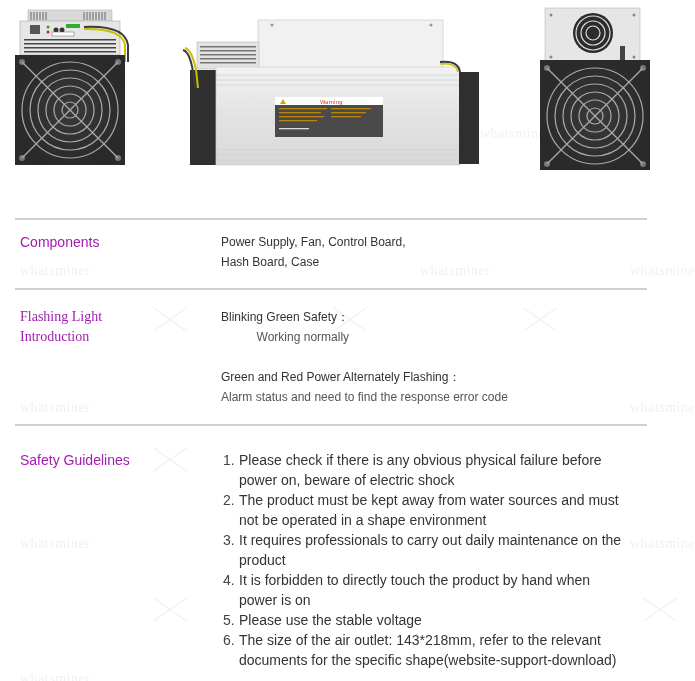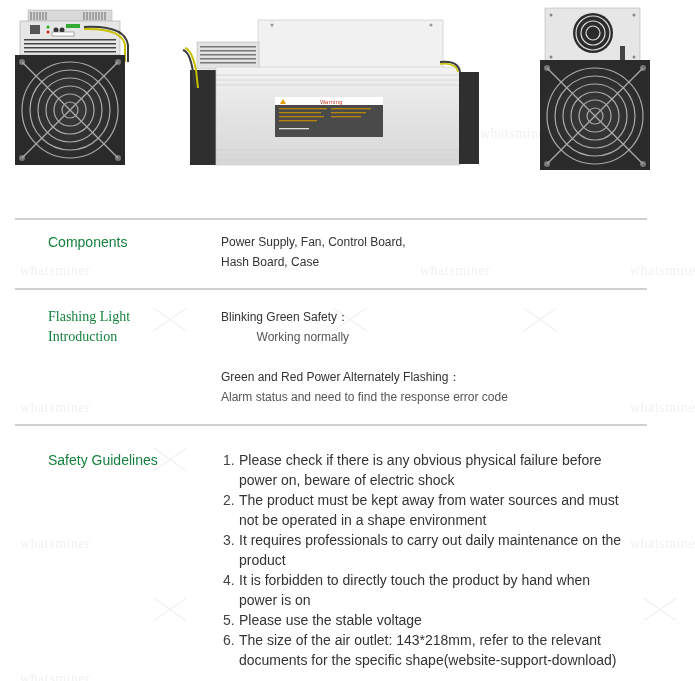--- a/index.html
+++ b/index.html
@@ -7,21 +7,21 @@
          font-family: "Liberation Sans", "DejaVu Sans", sans-serif; color: #333; }
   .watermark { position: absolute; font-size: 14px; color: #f1f1f1; letter-spacing: 0.5px;
                font-family: Liberation Serif, serif; pointer-events: none; margin-top: 16px; }
   .wm-x { position: absolute; width: 40px; height: 40px; pointer-events: none; }
   .wm-x::before, .wm-x::after { content: ""; position: absolute; left: 0; top: 19px; width: 40px; height: 1px; background: #f0f0f0; }
   .wm-x::before { transform: rotate(35deg); }
   .wm-x::after { transform: rotate(-35deg); }
 
   .product-images { position: absolute; left: 0; top: 0; width: 695px; height: 175px; }
   .divider { position: absolute; left: 15px; width: 632px; height: 2px; background: #cfcfcf; }
-  .label { position: absolute; left: 20px; font-size: 14px; line-height: 20px; color: #15803d; margin-left: 28px; }
+  .label { position: absolute; left: 20px; font-size: 14px; line-height: 20px; color: #a21caf; }
   .value { position: absolute; left: 221px; font-size: 12px; line-height: 20px; color: #333; }
   .value .sub { color: #555; text-align: right; }
   .list { position: absolute; left: 221px; top: 450px; width: 420px; margin: 0; padding: 0; list-style: none; font-size: 14px; line-height: 20px; color: #333; }
   .list li { position: relative; padding-left: 18px; }
   .list li .num { position: absolute; left: 2px; top: 0; color: #444; }
 </style>
 </head>
 <body>
 
 <div class="watermark" style="left:20px;top:247px;">whatsminer</div>

